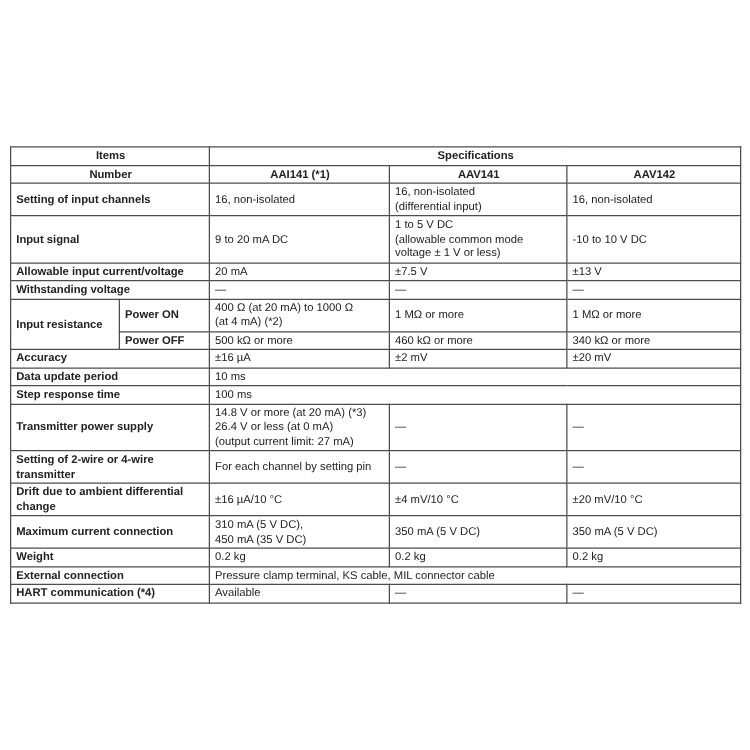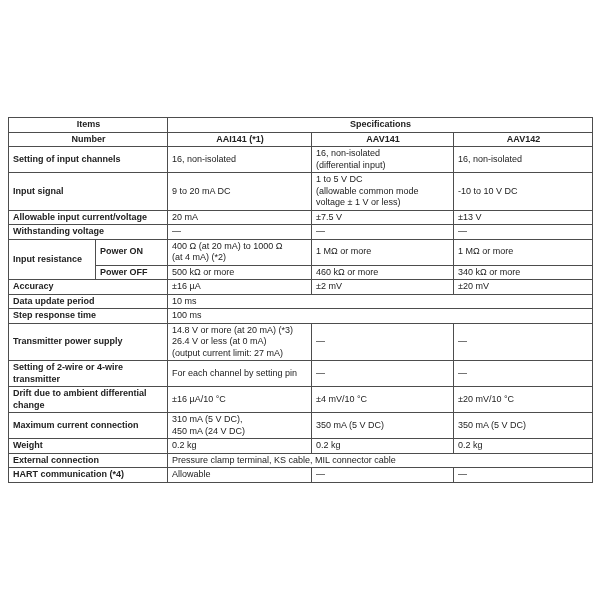--- a/index.html
+++ b/index.html
@@ -146,35 +146,35 @@
       <tr class="h2">
         <td class="label" colspan="2">Drift due to ambient differential
 change</td>
         <td class="val">±16 µA/10 °C</td>
         <td class="val">±4 mV/10 °C</td>
         <td class="val">±20 mV/10 °C</td>
       </tr>
       <tr class="h2">
         <td class="label" colspan="2">Maximum current connection</td>
         <td class="val">310 mA (5 V DC),
-450 mA (24 V DC)</td>
+450 mA (35 V DC)</td>
         <td class="val">350 mA (5 V DC)</td>
         <td class="val">350 mA (5 V DC)</td>
       </tr>
       <tr class="h1">
         <td class="label" colspan="2">Weight</td>
         <td class="val">0.2 kg</td>
         <td class="val">0.2 kg</td>
         <td class="val">0.2 kg</td>
       </tr>
       <tr class="h1">
         <td class="label" colspan="2">External connection</td>
         <td class="val" colspan="3">Pressure clamp terminal, KS cable, MIL connector cable</td>
       </tr>
       <tr class="h1">
         <td class="label" colspan="2">HART communication (*4)</td>
-        <td class="val">Allowable</td>
+        <td class="val">Available</td>
         <td class="val">—</td>
         <td class="val">—</td>
       </tr>
     </tbody>
   </table>
 </div>
 
 </body></html>

